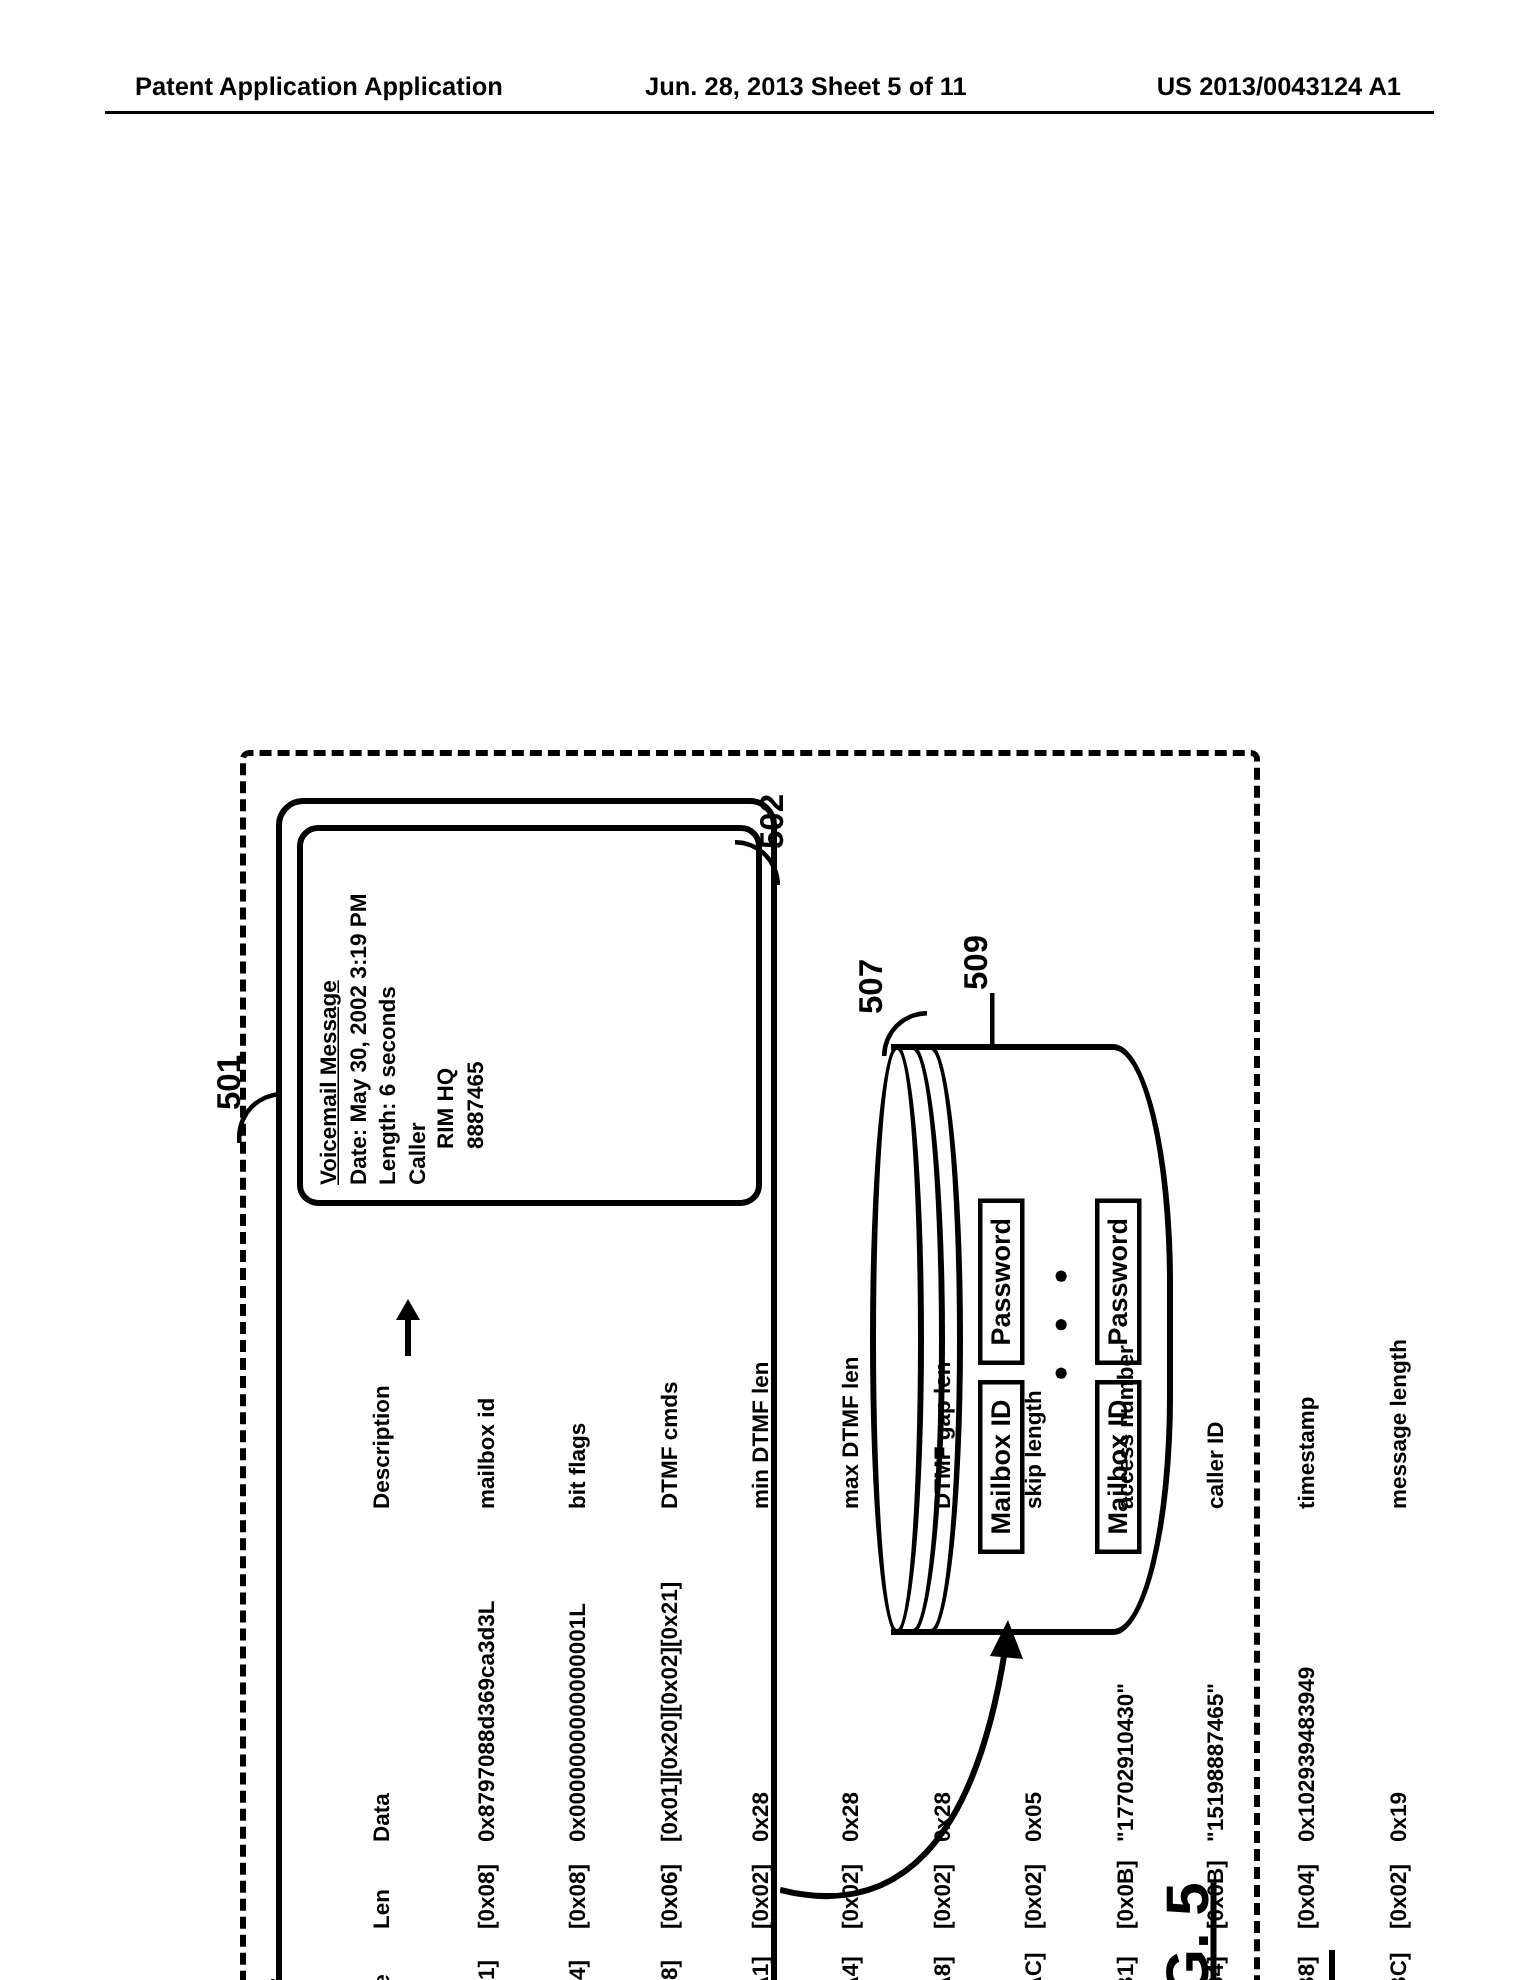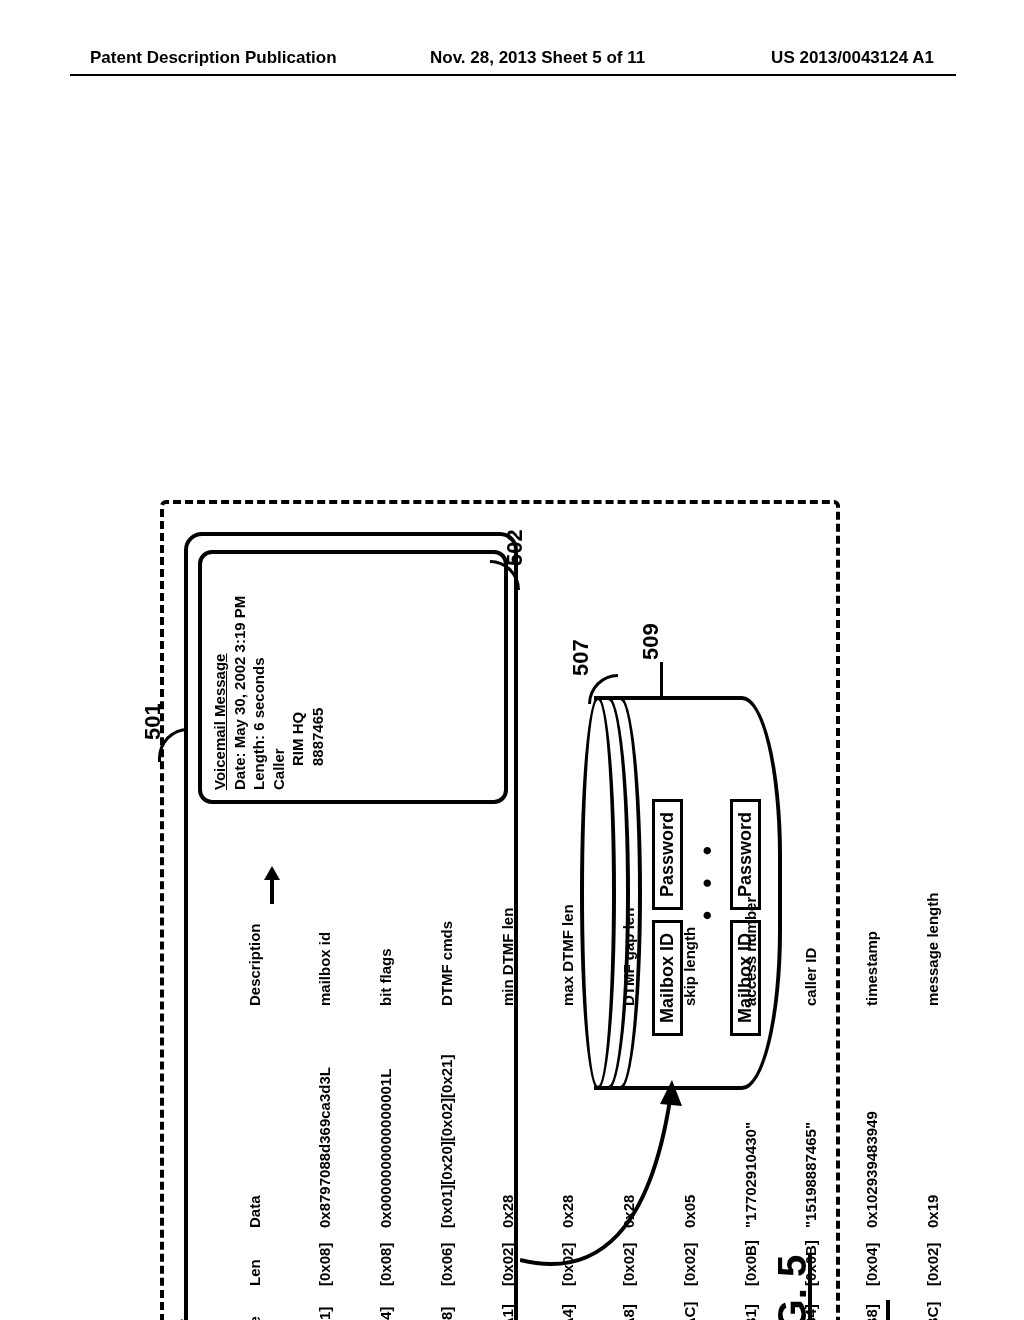--- a/index.html
+++ b/index.html
@@ -287,22 +287,22 @@
     left: 64px;
     font-size: 40px;
     font-weight: bold;
     text-decoration: underline;
   }
 </style>
 </head>
 <body>
 
 <div class="header">
-  <span class="header-left">Patent Description Publication</span>
-  <span class="header-center">Nov. 28, 2013  Sheet 5 of 11</span>
+  <span class="header-left">Patent Application Application</span>
+  <span class="header-center">Jun. 28, 2013  Sheet 5 of 11</span>
   <span class="header-right">US 2013/0043124 A1</span>
 </div>
 <div class="header-line"></div>
 
 <div class="content">
   <div class="rotated">
 
     <div class="outer-dash"></div>
 
     <div class="ref-500-arc"></div>

